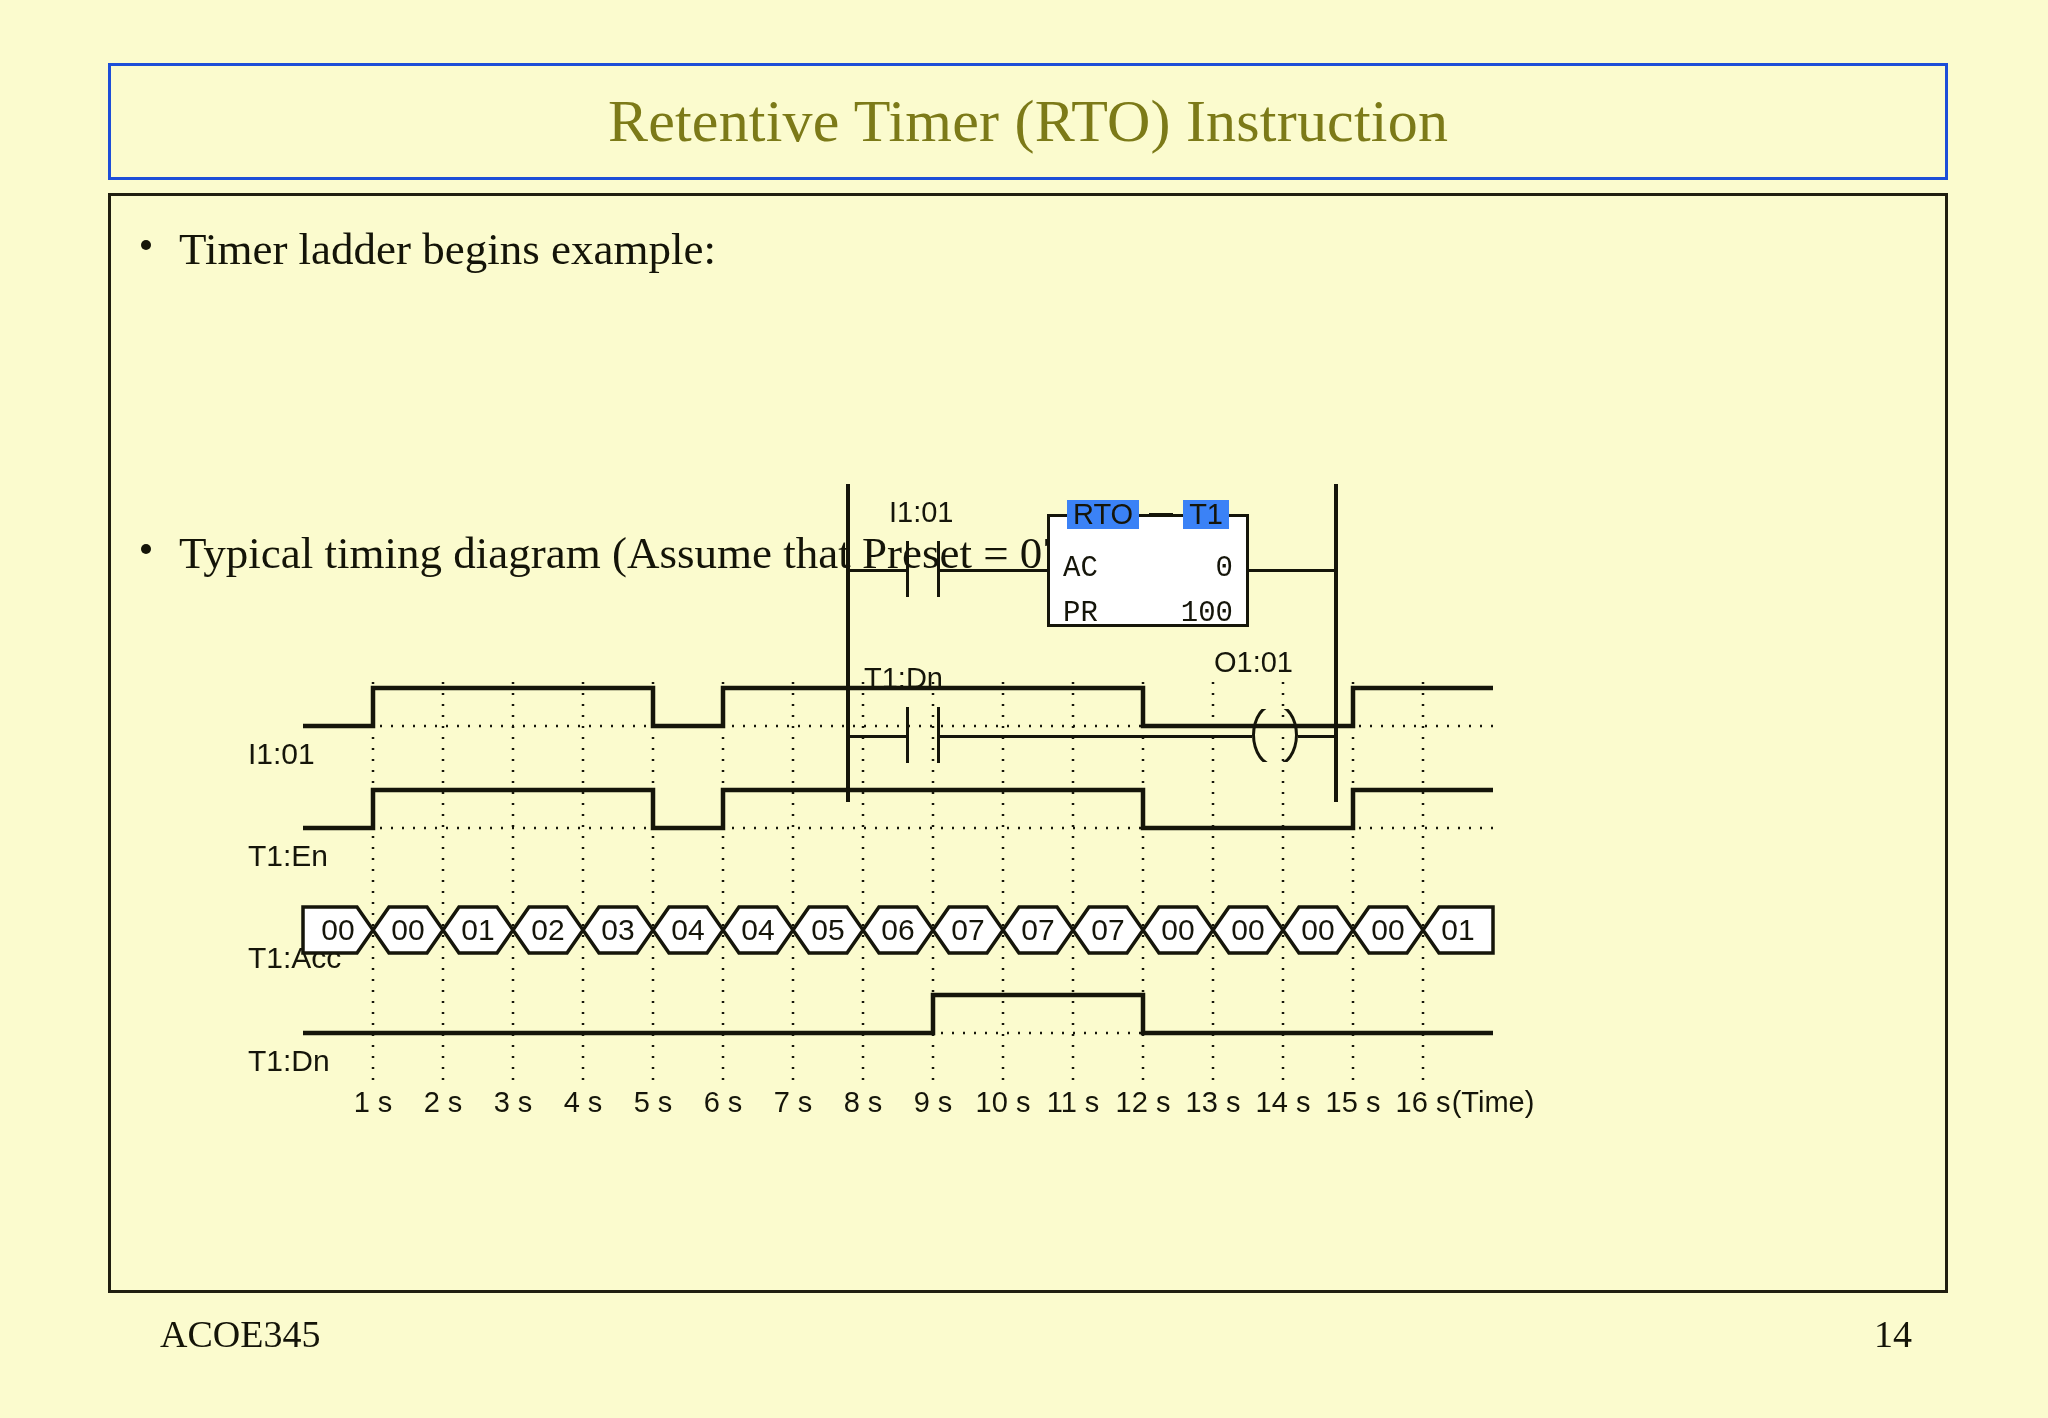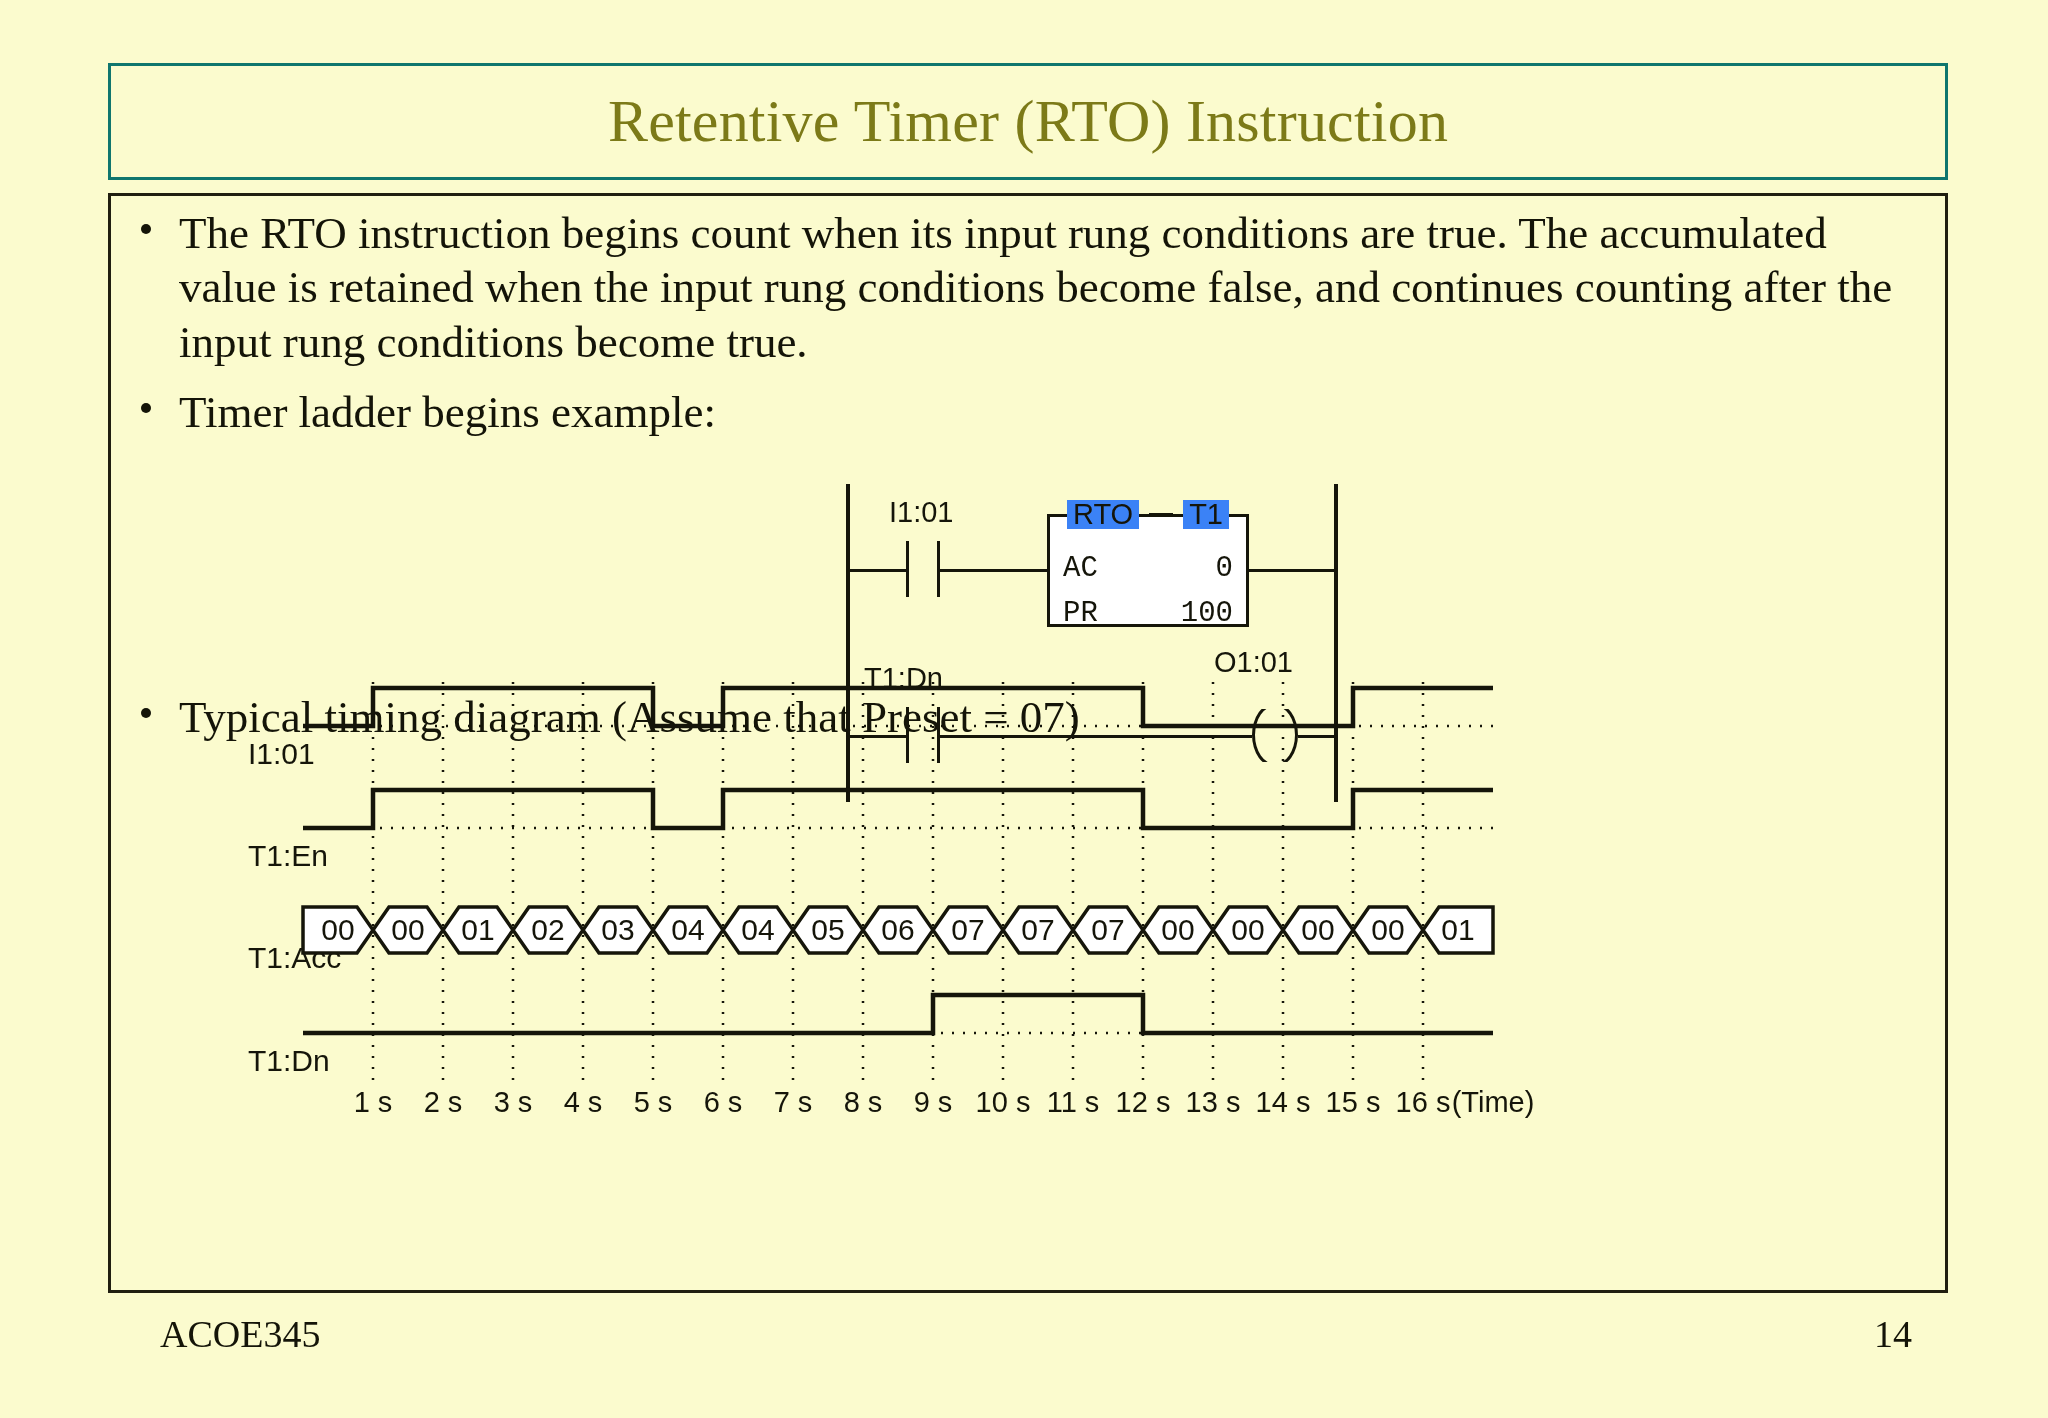--- a/index.html
+++ b/index.html
@@ -25,21 +25,21 @@
     height: 1418px;
     background: #FBFBCE;
   }
 
   .title-box {
     position: absolute;
     left: 108px;
     top: 63px;
     width: 1840px;
     height: 117px;
-    border: 3px solid #0f766e;
+    border: 3px solid #1d4ed8;
     box-sizing: border-box;
     background: #FBFBCE;
     display: flex;
     align-items: center;
     justify-content: center;
   }
   .title-text {
     font-family: "Liberation Serif", "DejaVu Serif", serif;
     font-size: 60px;
     line-height: 1.05;
@@ -262,24 +262,20 @@
 
 <div id="slide">
 
   <div class="title-box">
     <div class="title-text">Retentive Timer (RTO) Instruction</div>
   </div>
 
   <div class="body-box">
 
     <div class="bullets">
-      <p class="bullet" id="bullet-1">
-        <span class="dot"></span>
-        <span>The RTO instruction begins count when its input rung conditions are true. The accumulated value is retained when the input rung conditions become false, and continues counting after the input rung conditions become true.</span>
-      </p>
       <p class="bullet" id="bullet-2">
         <span class="dot"></span>
         <span>Timer ladder begins example:</span>
       </p>
       <p class="bullet" id="bullet-3">
         <span class="dot"></span>
         <span>Typical timing diagram (Assume that Preset = 07)</span>
       </p>
     </div>
 

